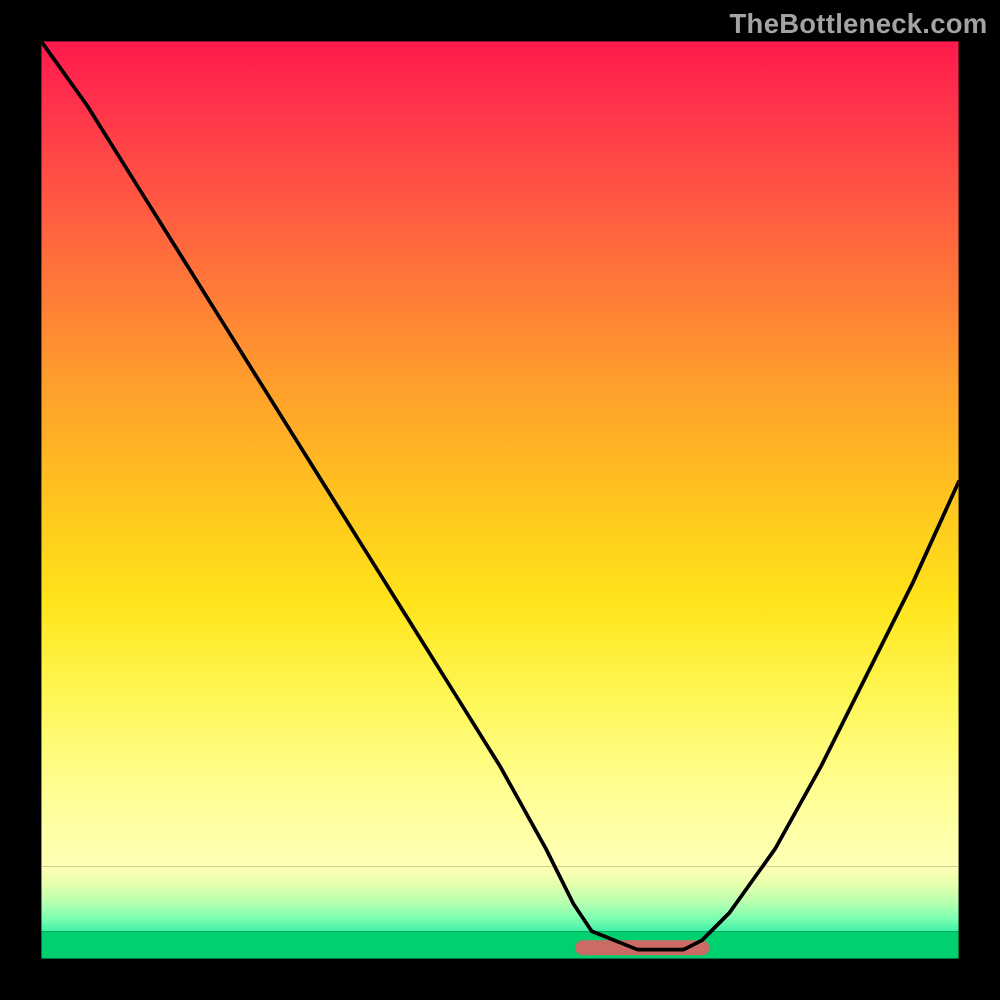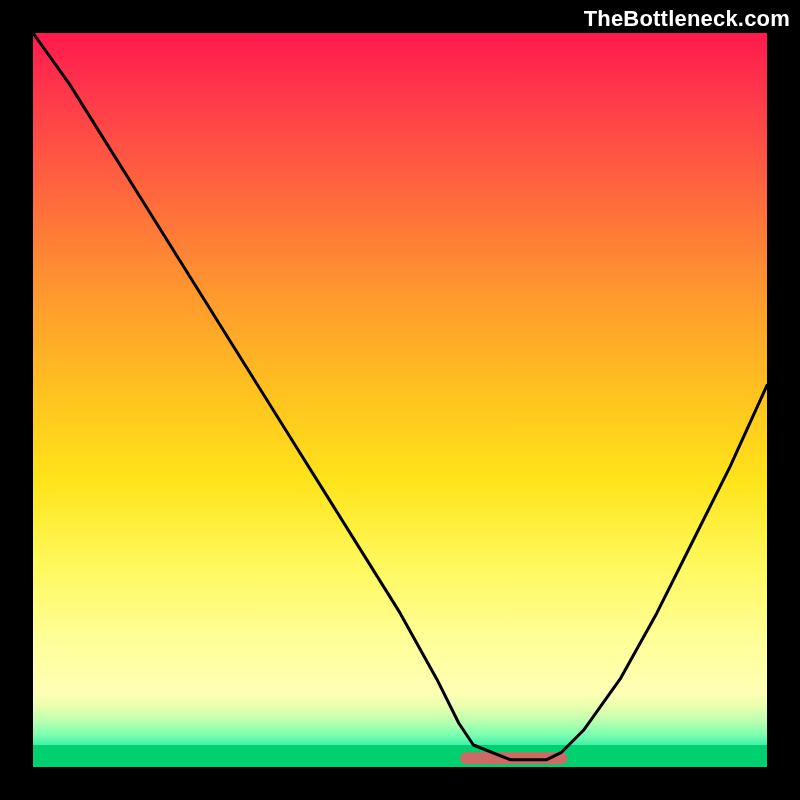--- a/index.html
+++ b/index.html
@@ -14,21 +14,21 @@
   .stage {
     position: relative;
     width: 800px;
     height: 800px;
     background: #000;
   }
   .watermark {
     position: absolute;
     top: 6px;
     right: 10px;
-    color: #ffffff;
+    color: #a3a3a3;
     font-size: 22px;
     font-weight: 600;
     letter-spacing: 0.2px;
     z-index: 10;
   }
   .plot {
     position: absolute;
     left: 33px;
     top: 33px;
     width: 734px;

